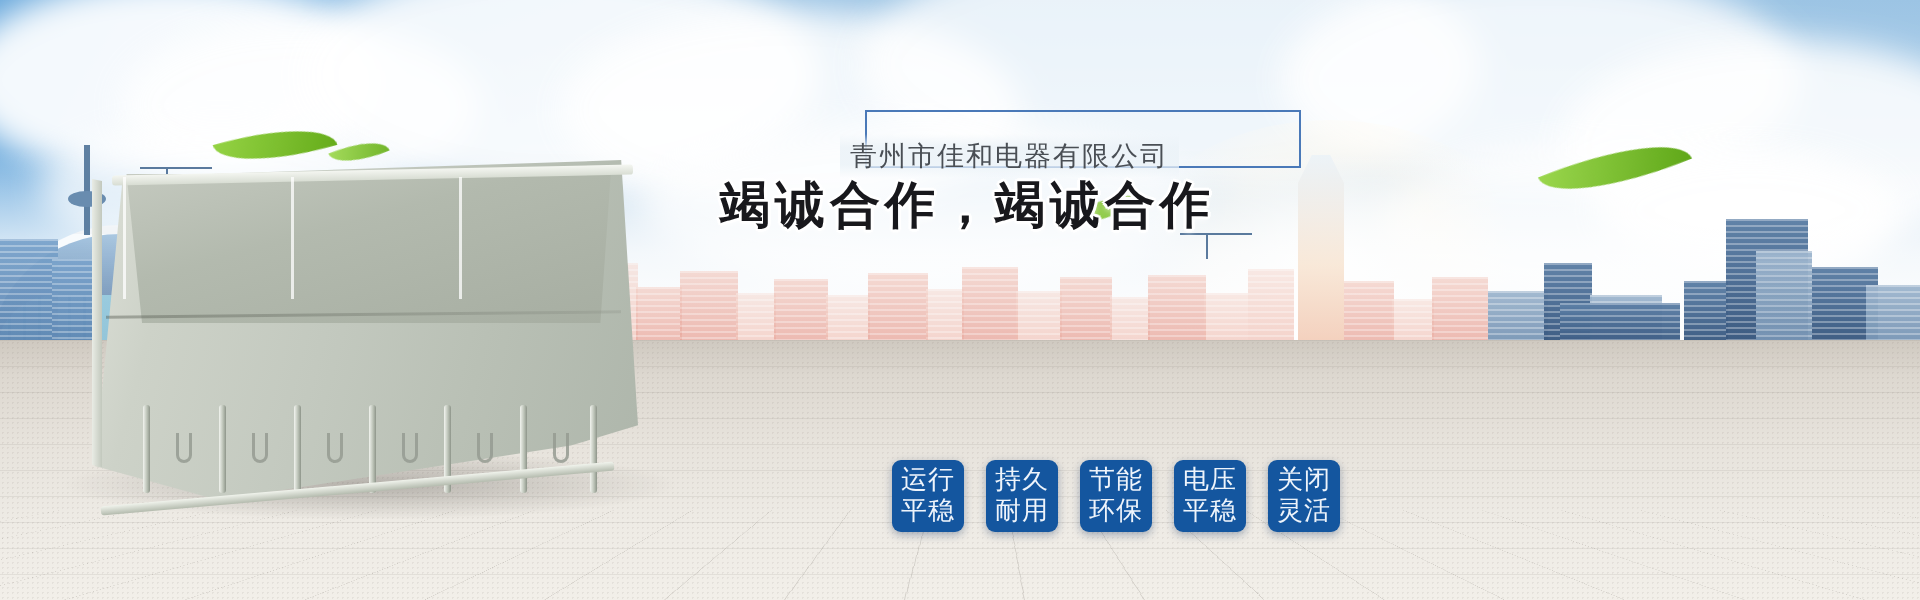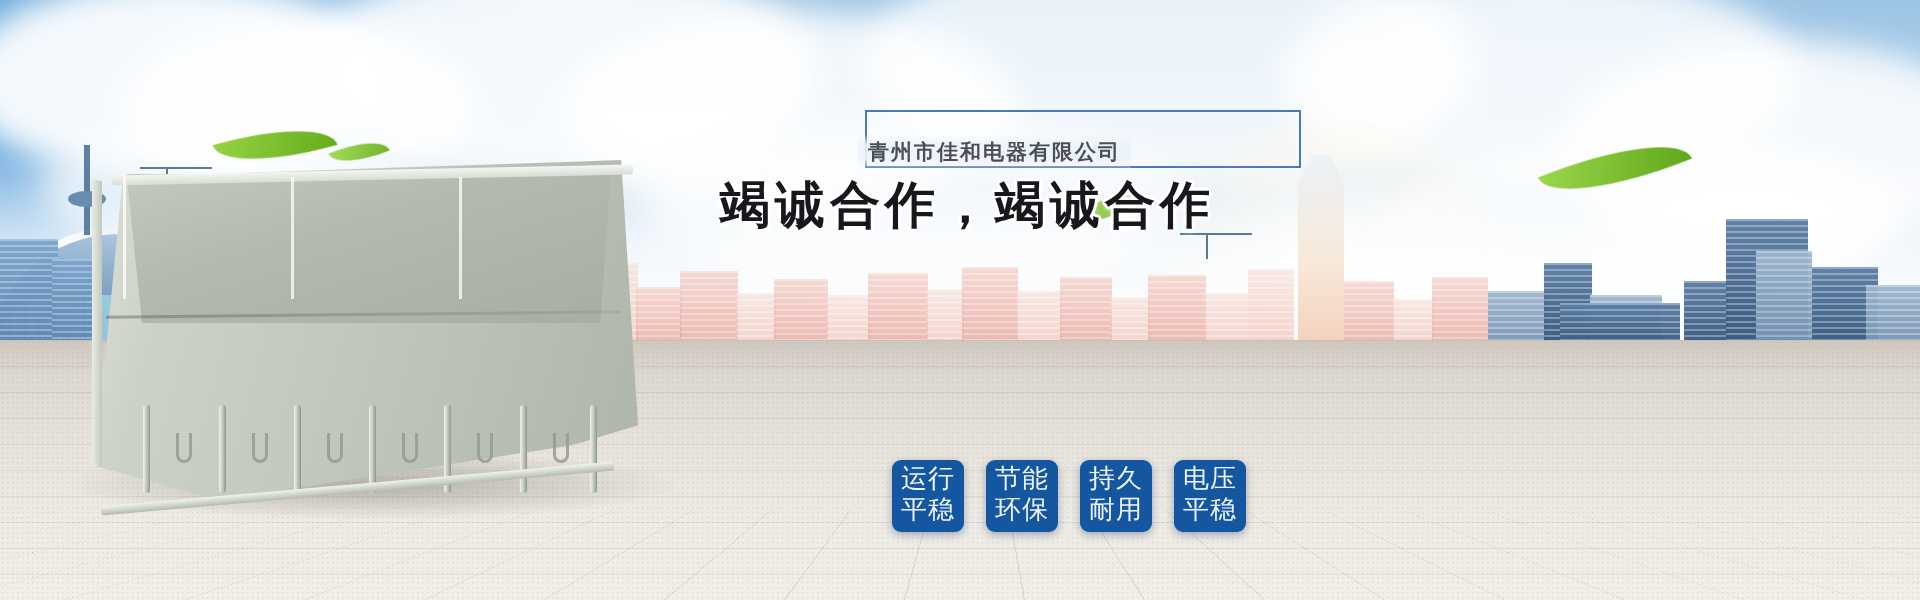--- a/index.html
+++ b/index.html
@@ -194,26 +194,25 @@
     border:2px solid #4a79b8;
   }
   .name-frame .cut{
     position:absolute;left:28px;bottom:-2px;right:-2px;height:2px;background:transparent;
   }
   .name-frame::after{
     content:"";position:absolute;left:28px;right:-120px;bottom:-3px;height:4px;
     background:linear-gradient(to bottom,rgba(255,255,255,0),rgba(255,255,255,0));
   }
   .company-name{
-    position:absolute;left:168px;top:24px;white-space:nowrap;
-    font-size:21px;letter-spacing:2px;color:#4a4f55;
+    position:absolute;left:150px;top:24px;white-space:nowrap;
+    font-size:27px;letter-spacing:2px;color:#4a4f55;
     font-family:"Liberation Sans","DejaVu Sans",sans-serif;
     background:linear-gradient(to bottom,rgba(236,243,248,0) 0%,rgba(236,243,248,.9) 30%,rgba(236,243,248,.9) 70%,rgba(236,243,248,0) 100%);
     padding:4px 10px;
-    font-weight:bold;
   }
 
   .main-title{
     margin-top:6px;margin-left:32px;
     font-size:108px;line-height:1.08;
     letter-spacing:18px;
     font-family:"Liberation Serif","DejaVu Serif",serif;
     font-weight:bold;font-style:italic;
     color:#8f1016;
     background:linear-gradient(to bottom,#5d0a10 0%,#8c1017 40%,#b7222b 75%,#c8343c 100%);
@@ -238,21 +237,21 @@
   
   .badges{
     position:absolute;left:892px;top:460px;
     display:flex;gap:22px;
   }
   .badge{
     width:72px;height:72px;border-radius:9px;
     background:#14569f;
     display:flex;flex-direction:column;align-items:center;justify-content:center;
     color:#eef4fb;font-size:26px;line-height:1.18;letter-spacing:1px;
-    font-family:Liberation Mono, monospace;
+    font-family:Liberation Serif, serif;
     box-shadow:0 3px 8px rgba(20,50,95,.35);
   }
   .badge span{display:block;white-space:nowrap;}
 </style>
 </head>
 <body>
 
 <div class="banner">
 
   <div class="sky">
@@ -366,26 +365,30 @@
     <div class="company-name">青州市佳和电器有限公司</div>
     <div class="subtitle">竭诚合作，竭诚合作</div>
   </div>
 
   <div class="badges">
     <div class="badge">
       <span>运行</span>
       <span>平稳</span>
     </div>
     <div class="badge">
+      <span>持久</span>
+      <span>耐用</span>
+    </div>
+    <div class="badge">
       <span>节能</span>
       <span>环保</span>
     </div>
     <div class="badge">
-      <span>持久</span>
-      <span>耐用</span>
-    </div>
-    <div class="badge">
       <span>电压</span>
       <span>平稳</span>
     </div>
+    <div class="badge">
+      <span>关闭</span>
+      <span>灵活</span>
+    </div>
   </div>
 
 </div>
 
 </body></html>

